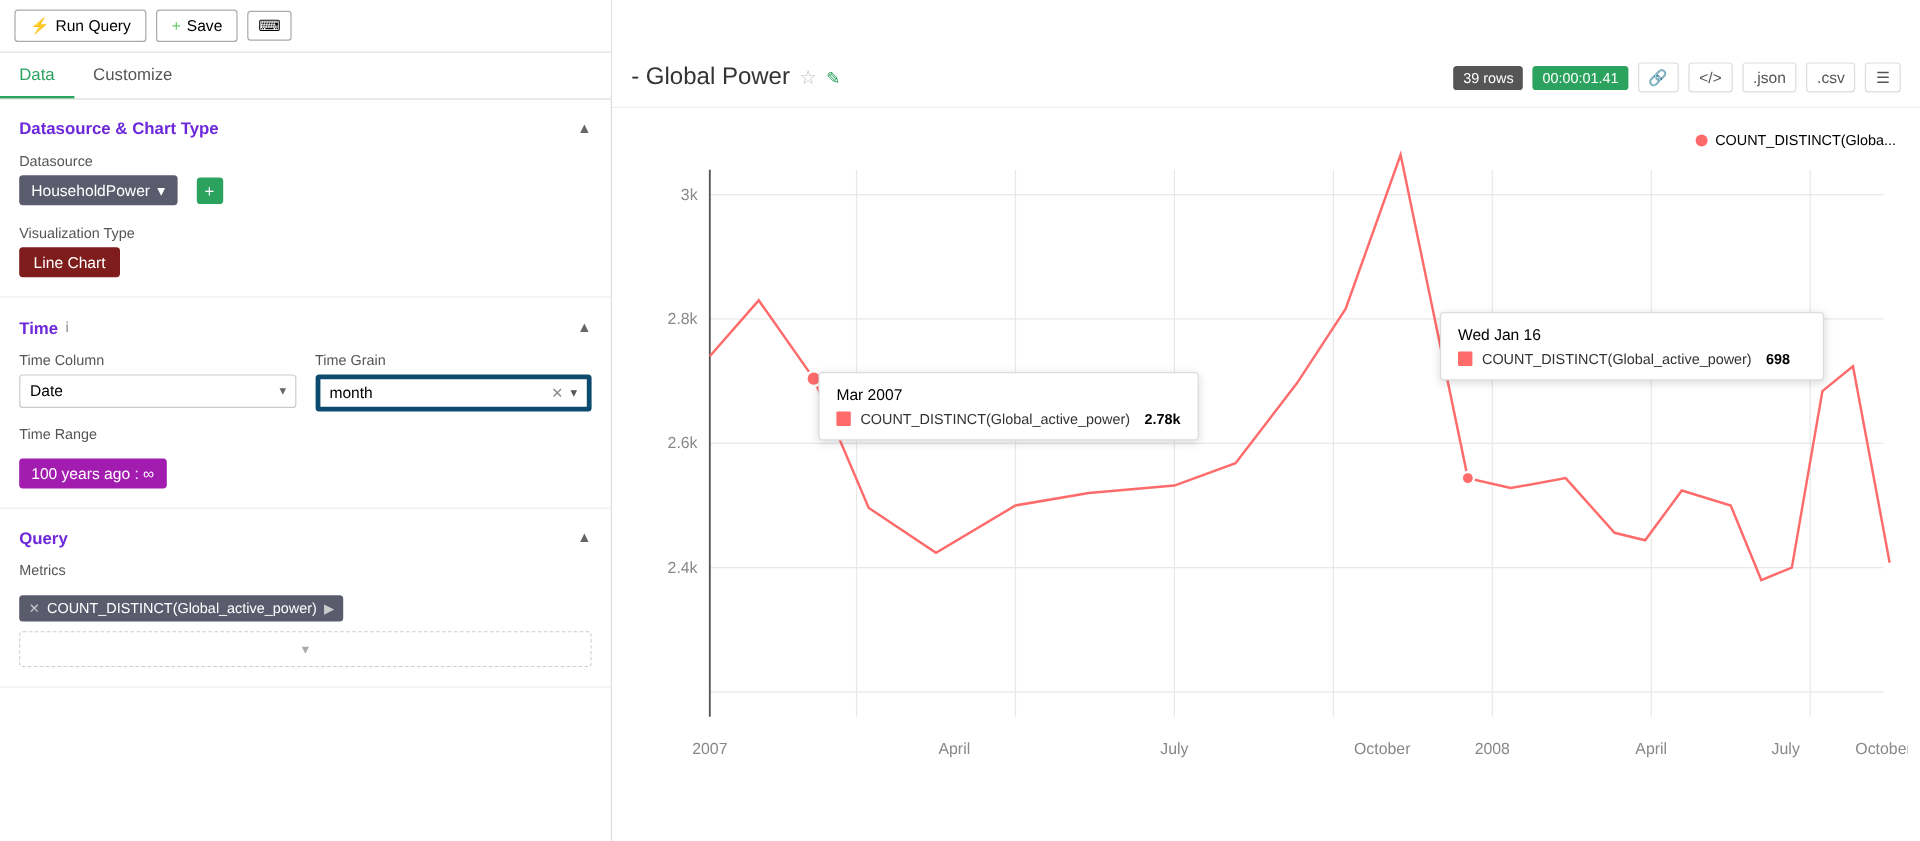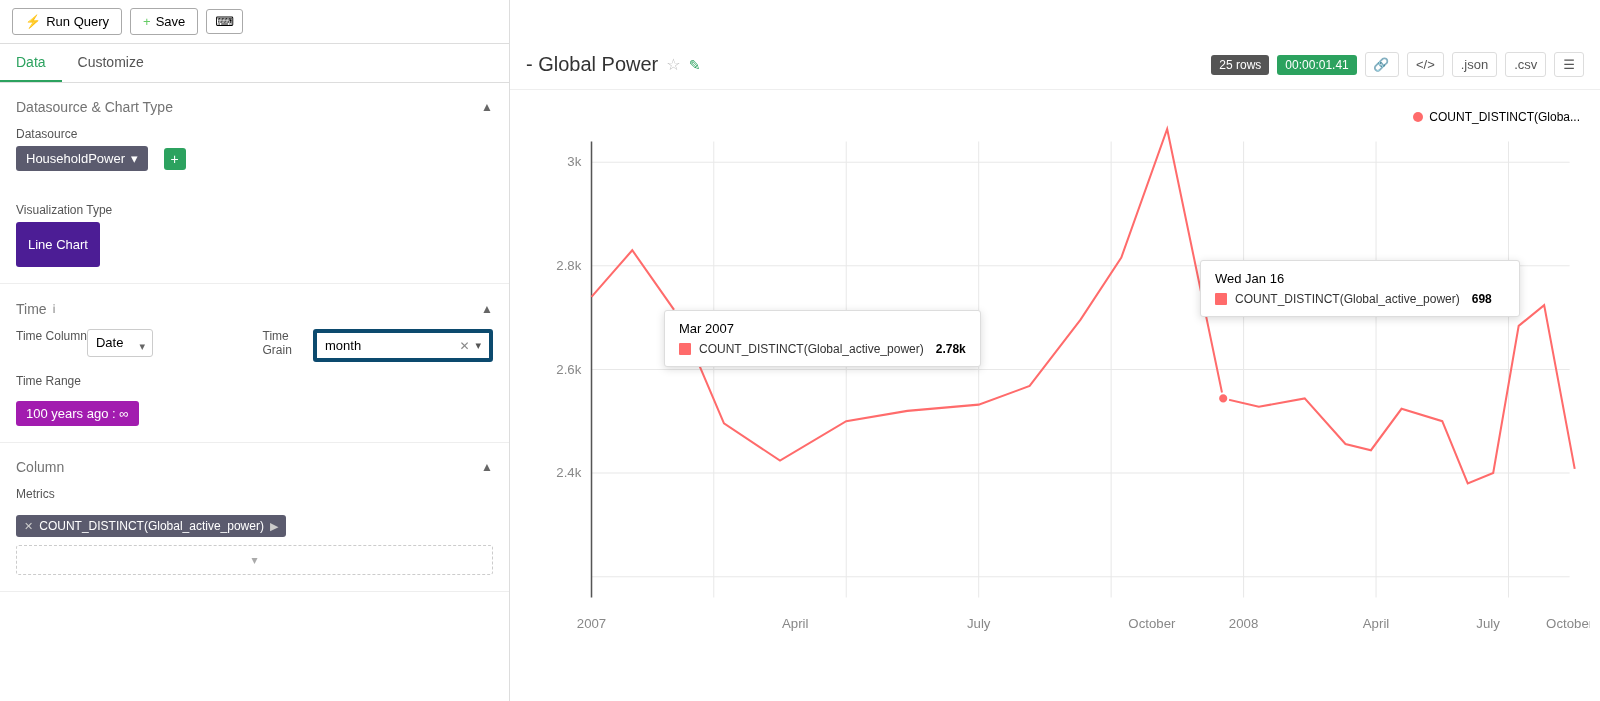--- a/index.html
+++ b/index.html
@@ -16,32 +16,32 @@
 
     .tabs { display: flex; border-bottom: 1px solid #ddd; background: #fff; align-items: center; }
     .tab { padding: 10px 16px; cursor: pointer; font-size: 14px; color: #555; border-bottom: 2px solid transparent; }
     .tab.active { color: #2ca25f; border-bottom: 2px solid #2ca25f; font-weight: 500; }
 
     .panel-body { flex: 1; overflow-y: auto; padding: 0; position: relative; }
     .panel-scroll { padding-bottom: 20px; }
 
     .section { border-bottom: 1px solid #eee; padding: 16px; }
     .section-header { display: flex; justify-content: space-between; align-items: center; margin-bottom: 12px; cursor: pointer; }
-    .section-title { font-size: 14px; font-weight: 400; color: #737373; }
+    .section-title { font-size: 14px; font-weight: 700; color: #6d28d9; }
     .chevron { color: #666; font-size: 12px; }
 
     .field-label { font-size: 12px; color: #555; margin-bottom: 5px; }
     .select-btn { background: #5b5b6e; color: #fff; border: none; border-radius: 3px; padding: 5px 10px; font-size: 13px; cursor: pointer; display: flex; align-items: center; gap: 6px; min-width: 130px; }
     .select-btn .caret { margin-left: auto; }
     .add-btn { background: #2ca25f; color: #fff; border: none; border-radius: 3px; width: 22px; height: 22px; font-size: 14px; cursor: pointer; margin-left: 8px; display: flex; align-items: center; justify-content: center; }
 
-    .viz-type-btn { background: #4c1d95; color: #fff; border: none; border-radius: 3px; padding: 15px 12px; font-size: 13px; cursor: pointer; }
+    .viz-type-btn { background: #7f1d1d; color: #fff; border: none; border-radius: 3px; padding: 5px 12px; font-size: 13px; cursor: pointer; }
 
     .row-fields { display: flex; gap: 16px; margin-top: 8px; }
-    .field-group { display: flex; }
+    .field-group { display: flex; flex-direction: column; }
     .field-group.half { flex: 1; }
 
     .select-input { background: #fff; border: 1px solid #ccc; border-radius: 3px; padding: 5px 28px 6px 8px; font-size: 13px; appearance: none; cursor: pointer; width: 100%; }
     .select-with-arrow { position: relative; }
     .select-with-arrow::after { content: '▾'; position: absolute; right: 8px; top: 50%; transform: translateY(-50%); pointer-events: none; color: #666; font-size: 11px; }
     .grain-wrapper { position: relative; display: flex; align-items: center; border: 4px solid #0c4a6e; border-radius: 3px; background: #fff; padding: 4px 8px; min-width: 180px; }
     .grain-text { flex: 1; font-size: 13px; }
     .grain-x { color: #888; cursor: pointer; margin-right: 6px; font-size: 12px; }
     .grain-arrow { color: #555; font-size: 11px; cursor: pointer; }
 
@@ -109,21 +109,21 @@
   <div class="panel-body">
     <div class="panel-scroll">
 
       <div class="section">
         <div class="section-header">
           <span class="section-title">Datasource &amp; Chart Type</span>
           <span class="chevron">▲</span>
         </div>
 
         <div class="field-label">Datasource</div>
-        <div style="display:flex; align-items:center; gap:8px; margin-bottom:32px;">
+        <div style="display:flex; align-items:center; gap:8px; margin-bottom:16px;">
           <button class="select-btn">
             <span>HouseholdPower</span>
             <span class="caret">▾</span>
           </button>
           <button class="add-btn">
             <span>+</span>
           </button>
         </div>
 
         <div class="field-label">Visualization Type</div>
@@ -163,21 +163,21 @@
         <div style="margin-top:12px;">
           <div class="field-label">Time Range</div>
           <button class="time-range-btn">
             <span>100 years ago : ∞</span>
           </button>
         </div>
       </div>
 
       <div class="section">
         <div class="section-header">
-          <span class="section-title">Column</span>
+          <span class="section-title">Query</span>
           <span class="chevron">▲</span>
         </div>
 
         <div class="field-label">Metrics</div>
         <div style="display:flex; align-items:center; margin-top:6px;">
           <div class="metric-tag">
             <span class="x-btn">✕</span>
             <span>COUNT_DISTINCT(Global_active_power)</span>
             <span class="arrow-btn">▶</span>
           </div>
@@ -191,21 +191,21 @@
   </div>
 </div>
 
 <div class="right-panel">
 
   <div class="chart-header">
     <span class="chart-title">- Global Power</span>
     <span class="star-icon">☆</span>
     <span class="edit-icon">✎</span>
     <div class="header-right">
-      <span class="rows-badge">25 rows</span>
+      <span class="rows-badge">39 rows</span>
       <span class="time-badge">00:00:01.41</span>
       <button class="icon-btn">🔗</button>
       <button class="icon-btn">&lt;/&gt;</button>
       <button class="icon-btn">.json</button>
       <button class="icon-btn">.csv</button>
       <button class="icon-btn">☰</button>
     </div>
   </div>
 
   <div class="chart-area">
@@ -273,21 +273,21 @@
           990,218
           1015,198
           1045,356
         "></polyline>
 
       <circle cx="165" cy="208" r="6" fill="#ff6b6b" stroke="#fff" stroke-width="2"></circle>
       <circle cx="700" cy="288" r="5" fill="#ff6b6b" stroke="#fff" stroke-width="2"></circle>
     </svg>
 
     
-    <div class="tooltip-box" style="left: 154px; top: 220px; min-width: 280px;">
+    <div class="tooltip-box" style="left: 172px; top: 220px; min-width: 280px;">
       <div class="tooltip-title">Mar 2007</div>
       <div class="tooltip-row">
         <div class="tooltip-color" style="background:#ff6b6b;"></div>
         <span class="tooltip-label">COUNT_DISTINCT(Global_active_power)</span>
         <span class="tooltip-value">2.78k</span>
       </div>
     </div>
 
     
     <div class="tooltip-box" style="right: 80px; top: 170px; min-width: 320px;">

